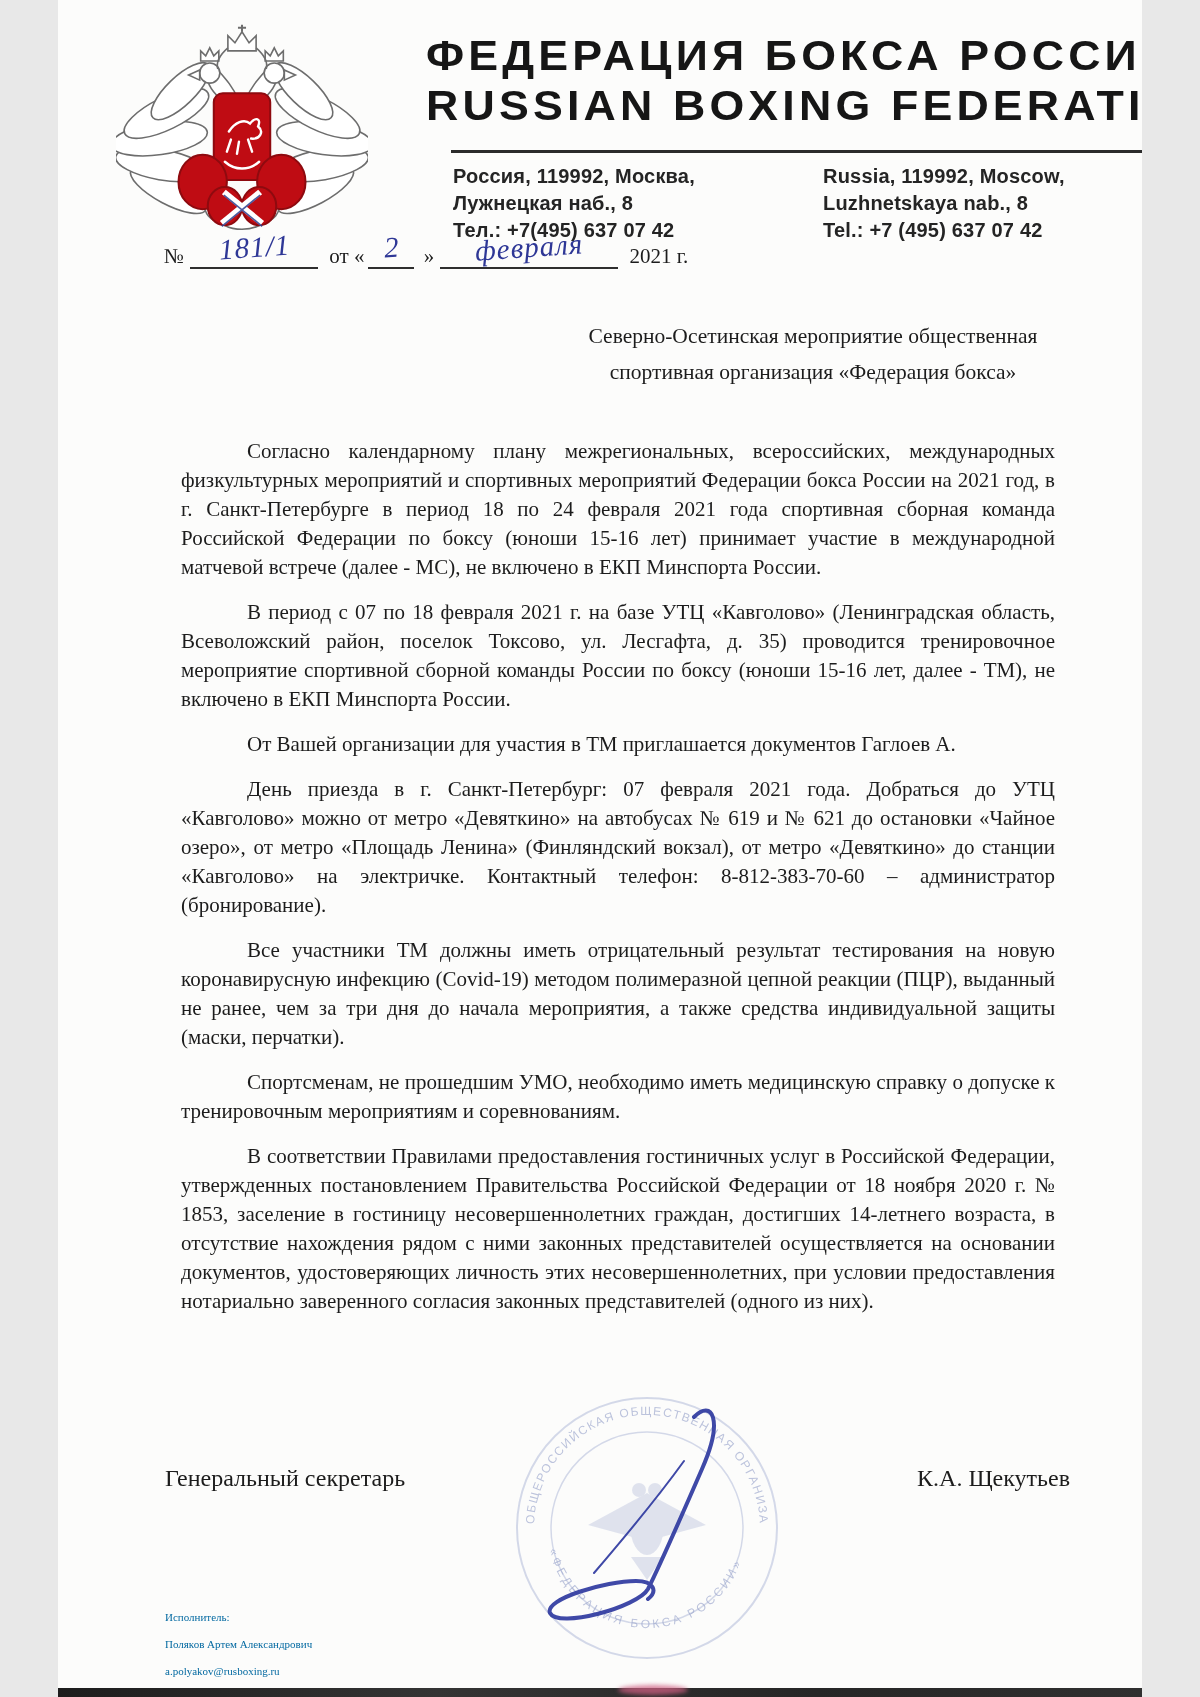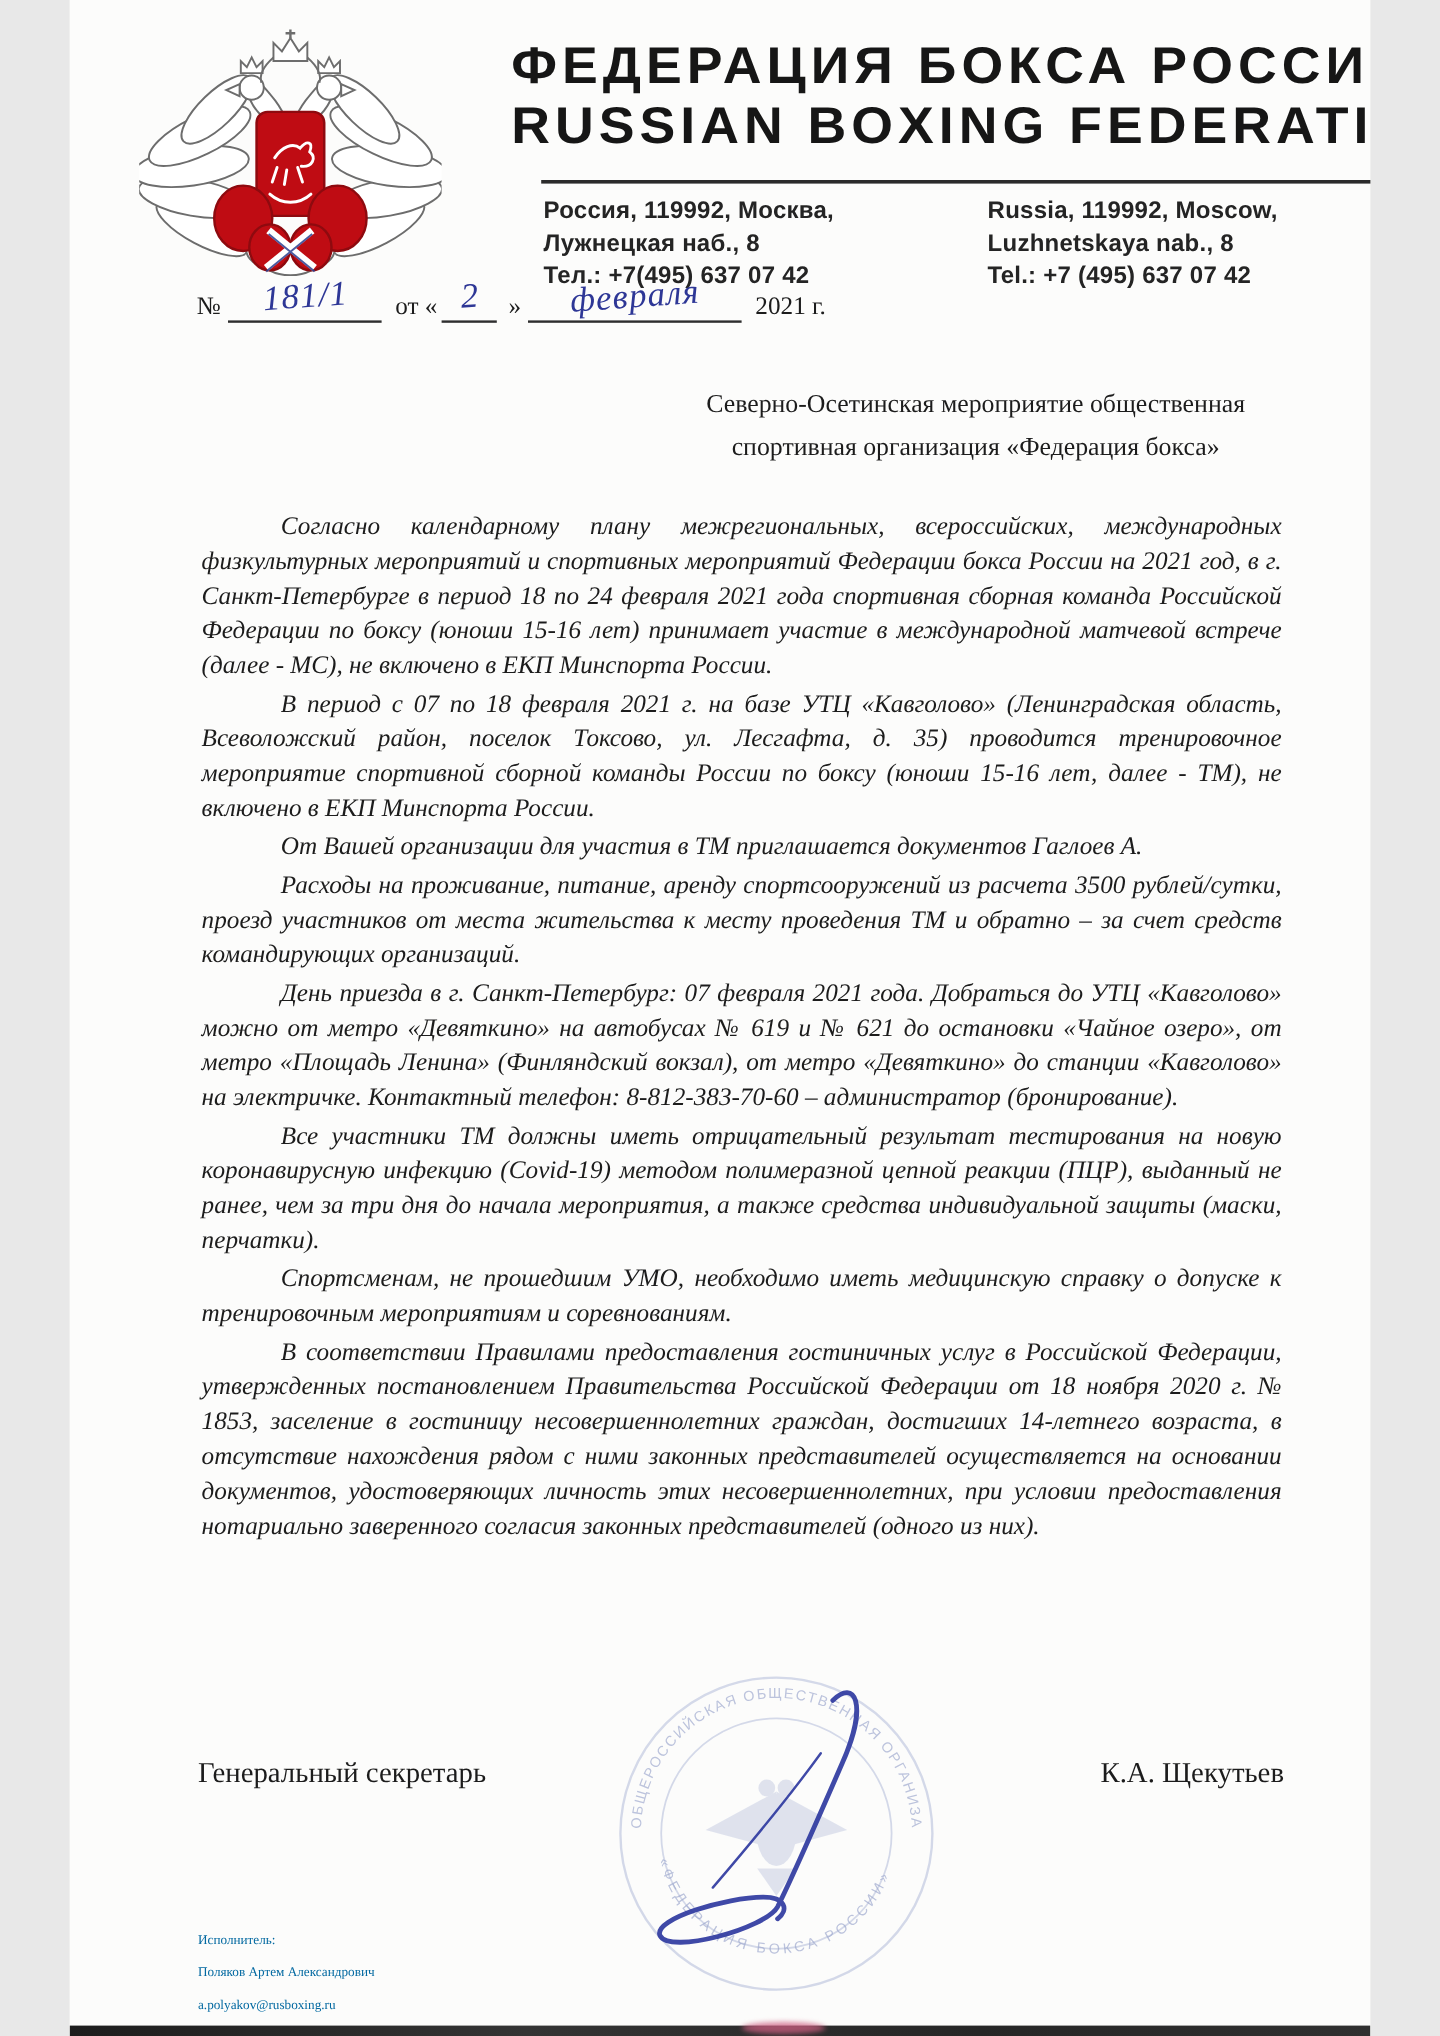--- a/index.html
+++ b/index.html
@@ -34,21 +34,21 @@
     display:inline-block;position:relative;top:-6px;
     font-style:italic;font-size:29px;line-height:20px;color:#2e3796;
     transform:rotate(-4deg);letter-spacing:1px;
   }
   
   .recipient{position:absolute;left:430px;top:318px;width:650px;text-align:center;
     font-size:21.5px;line-height:36px;}
   
   .body-text{position:absolute;left:107px;top:421px;width:906px;
     font-size:21px;line-height:29px;text-align:justify;}
-  .body-text p{margin:3px;text-indent:66px;font-style:italic;}
+  .body-text p{margin:16px;text-indent:66px;}
   
   .sign-row{position:absolute;left:107px;top:1465px;width:905px;
     display:flex;justify-content:space-between;font-size:24px;}
   
   .stamp{position:absolute;left:438px;top:1375px;width:302px;height:302px;}
   
   .footer{position:absolute;left:107px;top:1604px;font-size:11px;line-height:27px;color:#0369a1;}
   
   .scan-bar{position:absolute;left:0;bottom:0;width:100%;height:9px;
     background:linear-gradient(90deg,#1d1d1d 0%,#343434 35%,#262626 70%,#303030 100%);}
@@ -134,21 +134,20 @@
 
   <div class="recipient">
     <div>Северно-Осетинская мероприятие общественная</div>
     <div>спортивная организация «Федерация бокса»</div>
   </div>
 
   <div class="body-text">
     <p>Согласно календарному плану межрегиональных, всероссийских, международных физкультурных мероприятий и спортивных мероприятий Федерации бокса России на 2021 год, в г. Санкт-Петербурге в период 18 по 24 февраля 2021 года спортивная сборная команда Российской Федерации по боксу (юноши 15-16 лет) принимает участие в международной матчевой встрече (далее - МС), не включено в ЕКП Минспорта России.</p>
     <p>В период с 07 по 18 февраля 2021 г. на базе УТЦ «Кавголово» (Ленинградская область, Всеволожский район, поселок Токсово, ул. Лесгафта, д. 35) проводится тренировочное мероприятие спортивной сборной команды России по боксу (юноши 15-16 лет, далее - ТМ), не включено в ЕКП Минспорта России.</p>
     <p>От Вашей организации для участия в ТМ приглашается документов Гаглоев А.</p>
-    <p>Расходы на проживание, питание, аренду спортсооружений из расчета 3500 рублей/сутки, проезд участников от места жительства к месту проведения ТМ и обратно – за счет средств командирующих организаций.</p>
     <p>День приезда в г. Санкт-Петербург: 07 февраля 2021 года. Добраться до УТЦ «Кавголово» можно от метро «Девяткино» на автобусах № 619 и № 621 до остановки «Чайное озеро», от метро «Площадь Ленина» (Финляндский вокзал), от метро «Девяткино» до станции «Кавголово» на электричке. Контактный телефон: 8-812-383-70-60 – администратор (бронирование).</p>
     <p>Все участники ТМ должны иметь отрицательный результат тестирования на новую коронавирусную инфекцию (Covid-19) методом полимеразной цепной реакции (ПЦР), выданный не ранее, чем за три дня до начала мероприятия, а также средства индивидуальной защиты (маски, перчатки).</p>
     <p>Спортсменам, не прошедшим УМО, необходимо иметь медицинскую справку о допуске к тренировочным мероприятиям и соревнованиям.</p>
     <p>В соответствии Правилами предоставления гостиничных услуг в Российской Федерации, утвержденных постановлением Правительства Российской Федерации от 18 ноября 2020 г. № 1853, заселение в гостиницу несовершеннолетних граждан, достигших 14-летнего возраста, в отсутствие нахождения рядом с ними законных представителей осуществляется на основании документов, удостоверяющих личность этих несовершеннолетних, при условии предоставления нотариально заверенного согласия законных представителей (одного из них).</p>
   </div>
 
   <div class="sign-row">
     <span>Генеральный секретарь</span>
     <span>К.А. Щекутьев</span>
   </div>

